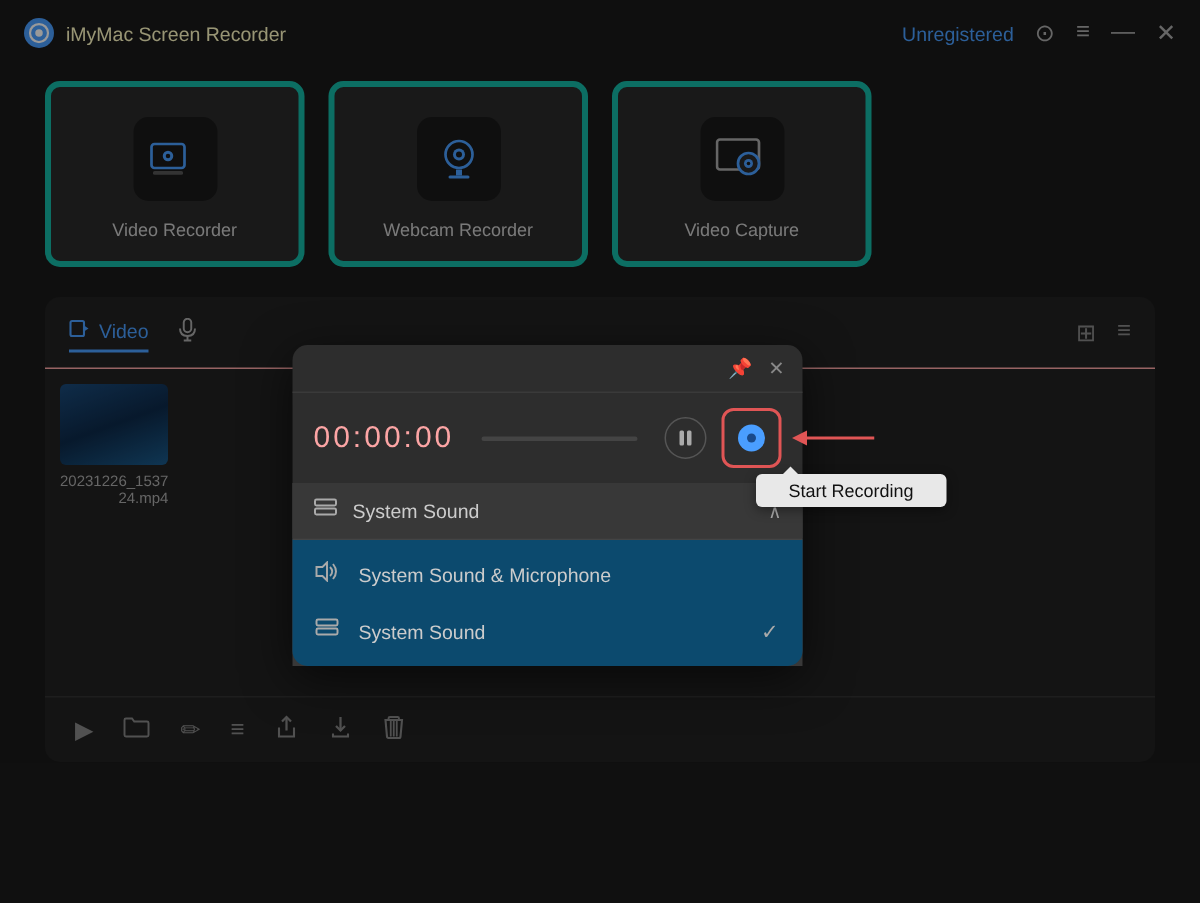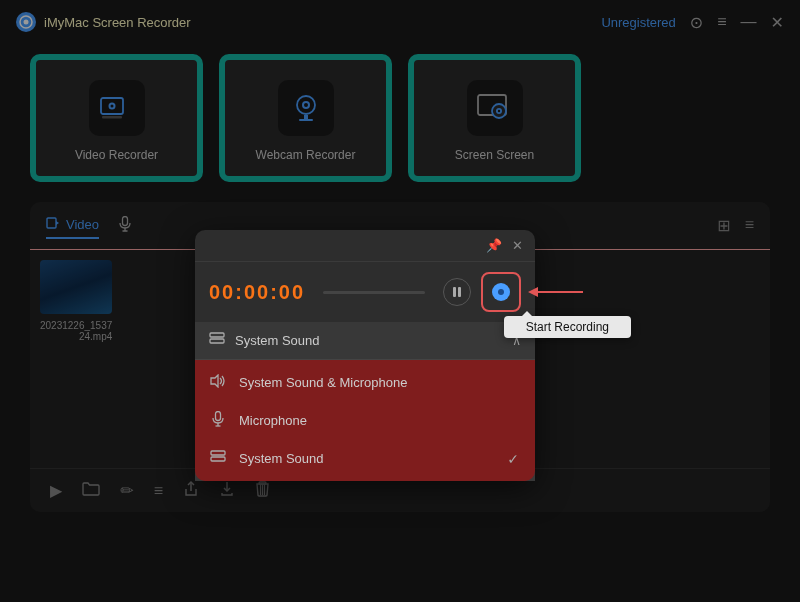--- a/index.html
+++ b/index.html
@@ -71,21 +71,21 @@
     }
     .recorder-card {
       background: #2a2a2a;
       border-radius: 10px;
       padding: 20px 10px 14px;
       display: flex;
       flex-direction: column;
       align-items: center;
       gap: 12px;
       cursor: pointer;
-      border: 6px solid #14b8a6;
+      border: 4px solid #14b8a6;
     }
     .card-icon-bg {
       width: 56px;
       height: 56px;
       background: #1a1a1a;
       border-radius: 10px;
       display: flex;
       align-items: center;
       justify-content: center;
       font-size: 26px;
@@ -227,23 +227,23 @@
       padding: 8px 12px;
       border-bottom: 1px solid #3a3a3a;
     }
     .panel-controls-row {
       display: flex;
       align-items: center;
       gap: 10px;
       padding: 10px 14px;
     }
     .timer-display {
-      color: #f97316;
+      color: #fca5a5;
       font-size: 20px;
-      font-weight: 700;
+      font-weight: 400;
       letter-spacing: 2px;
       min-width: 90px;
     }
     .progress-bar-container {
       flex: 1;
       height: 3px;
       background: #444;
       border-radius: 2px;
       margin: 0 8px;
     }
@@ -310,21 +310,21 @@
     .dropdown-header-icon {
       font-size: 14px;
       color: #aaa;
     }
     .dropdown-chevron {
       color: #aaa;
       font-size: 12px;
     }
 
     .dropdown-menu {
-      background: #7f1d1d;
+      background: #0c4a6e;
       border-top: 1px solid #444;
       padding: 4px 0;
       border-radius: 0 0 10px 10px;
     }
     .dropdown-item {
       display: flex;
       align-items: center;
       justify-content: space-between;
       padding: 10px 16px 10px 14px;
       cursor: pointer;
@@ -409,21 +409,21 @@
     </div>
     <div class="recorder-card">
       <div class="card-icon-bg">
         <svg width="36" height="30" viewBox="0 0 36 30">
           <rect x="1" y="2" width="28" height="20" rx="2" fill="none" stroke="#aaaaaa" stroke-width="1.8"></rect>
           <circle cx="22" cy="18" r="7" fill="#2a2a2a" stroke="#4a9eff" stroke-width="1.8"></circle>
           <circle cx="22" cy="18" r="3" fill="#4a9eff"></circle>
           <circle cx="22" cy="18" r="1.2" fill="#1a1a1a"></circle>
         </svg>
       </div>
-      <span class="card-label">Screen Screen</span>
+      <span class="card-label">Video Capture</span>
     </div>
   </div>
 
   <div class="bottom-panel">
     <div class="panel-tabs">
       <div class="panel-tab active">
         <span class="panel-tab-icon">
           <svg width="14" height="14" viewBox="0 0 14 14">
               <rect x="1" y="2" width="9" height="10" rx="1" fill="none" stroke="#4a9eff" stroke-width="1.4"></rect>
               <polygon points="10,5 13,7 10,9" fill="#4a9eff"></polygon>
@@ -561,33 +561,20 @@
               <path d="M10 4 Q13 7 10 10" fill="none" stroke="#aaa" stroke-width="1.3"></path>
               <path d="M12 2 Q16 7 12 12" fill="none" stroke="#aaa" stroke-width="1.3"></path>
             </svg>
           </span>
           <span>System Sound &amp; Microphone</span>
         </div>
       </div>
       <div class="dropdown-item">
         <div class="dropdown-item-left">
           <span class="dropdown-item-icon">
-            <svg width="12" height="16" viewBox="0 0 12 16">
-                <rect x="3.5" y="0.5" width="5" height="9" rx="2.5" fill="none" stroke="#aaa" stroke-width="1.3"></rect>
-                <path d="M1 7 Q1 12 6 12 Q11 12 11 7" fill="none" stroke="#aaa" stroke-width="1.3"></path>
-                <line x1="6" y1="12" x2="6" y2="15" stroke="#aaa" stroke-width="1.3"></line>
-                <line x1="3.5" y1="15" x2="8.5" y2="15" stroke="#aaa" stroke-width="1.3"></line>
-              </svg>
-          </span>
-          <span>Microphone</span>
-        </div>
-      </div>
-      <div class="dropdown-item">
-        <div class="dropdown-item-left">
-          <span class="dropdown-item-icon">
             <svg width="16" height="14" viewBox="0 0 16 14">
               <rect x="1" y="1" width="14" height="4" rx="1" fill="none" stroke="#aaa" stroke-width="1.3"></rect>
               <rect x="1" y="7" width="14" height="4" rx="1" fill="none" stroke="#aaa" stroke-width="1.3"></rect>
             </svg>
           </span>
           <span>System Sound</span>
         </div>
         <span class="checkmark">✓</span>
       </div>
     </div>

